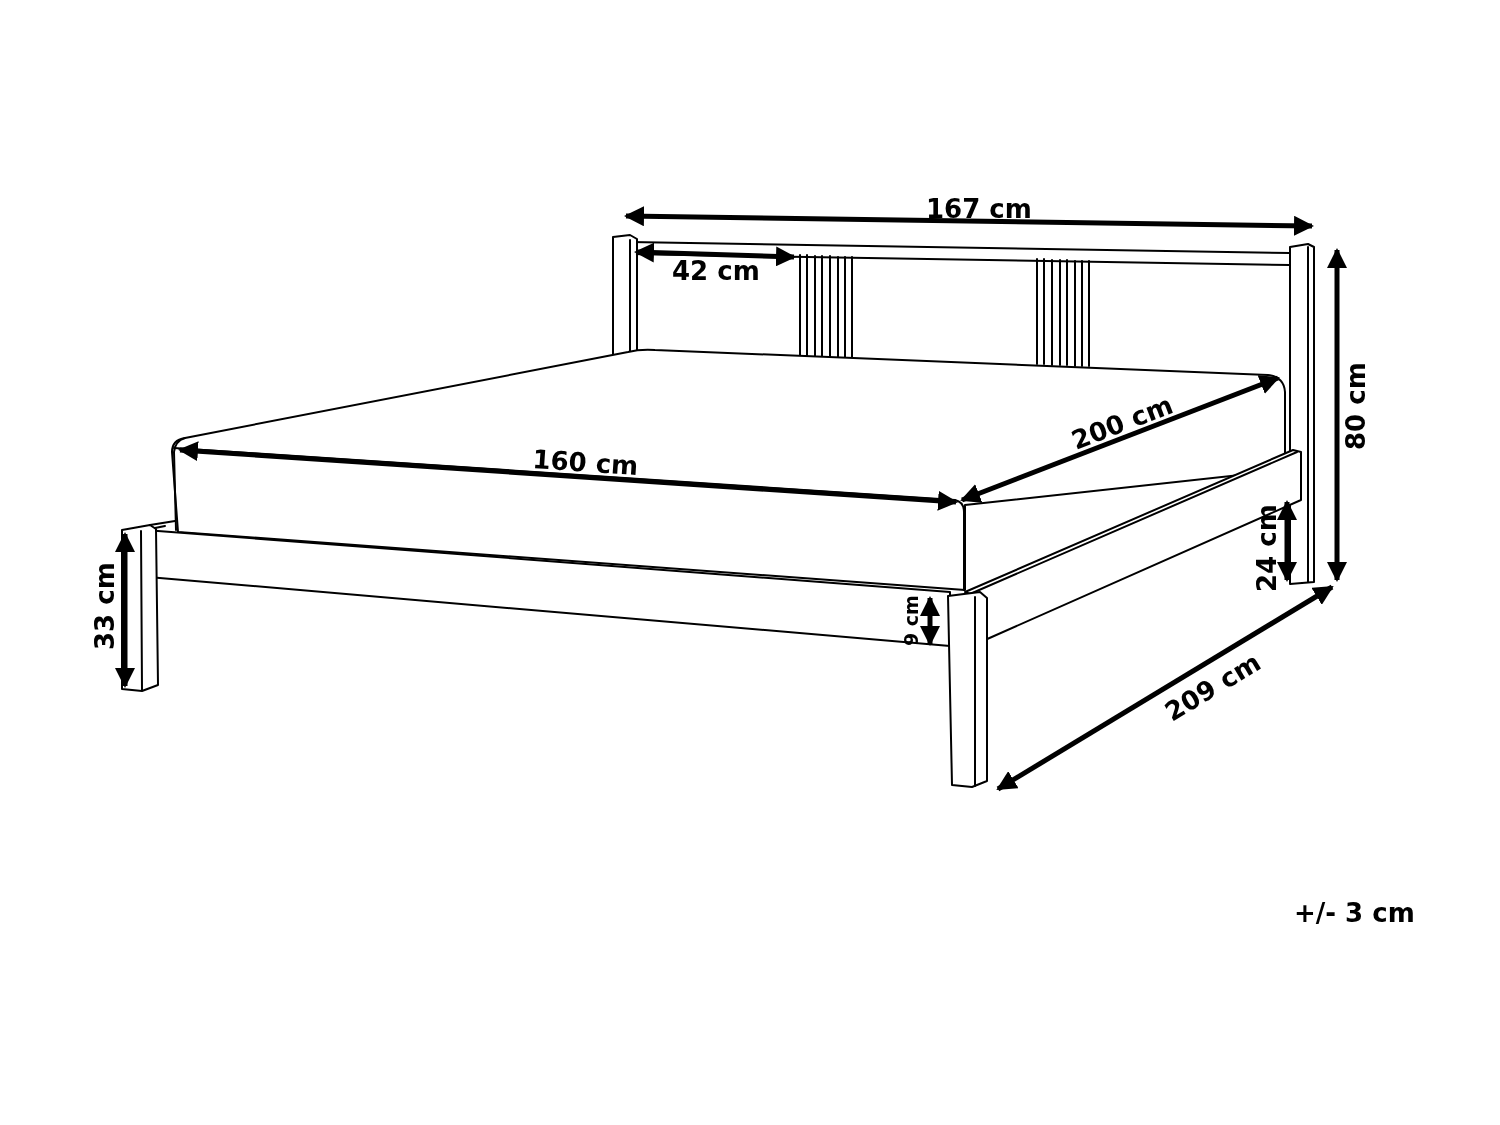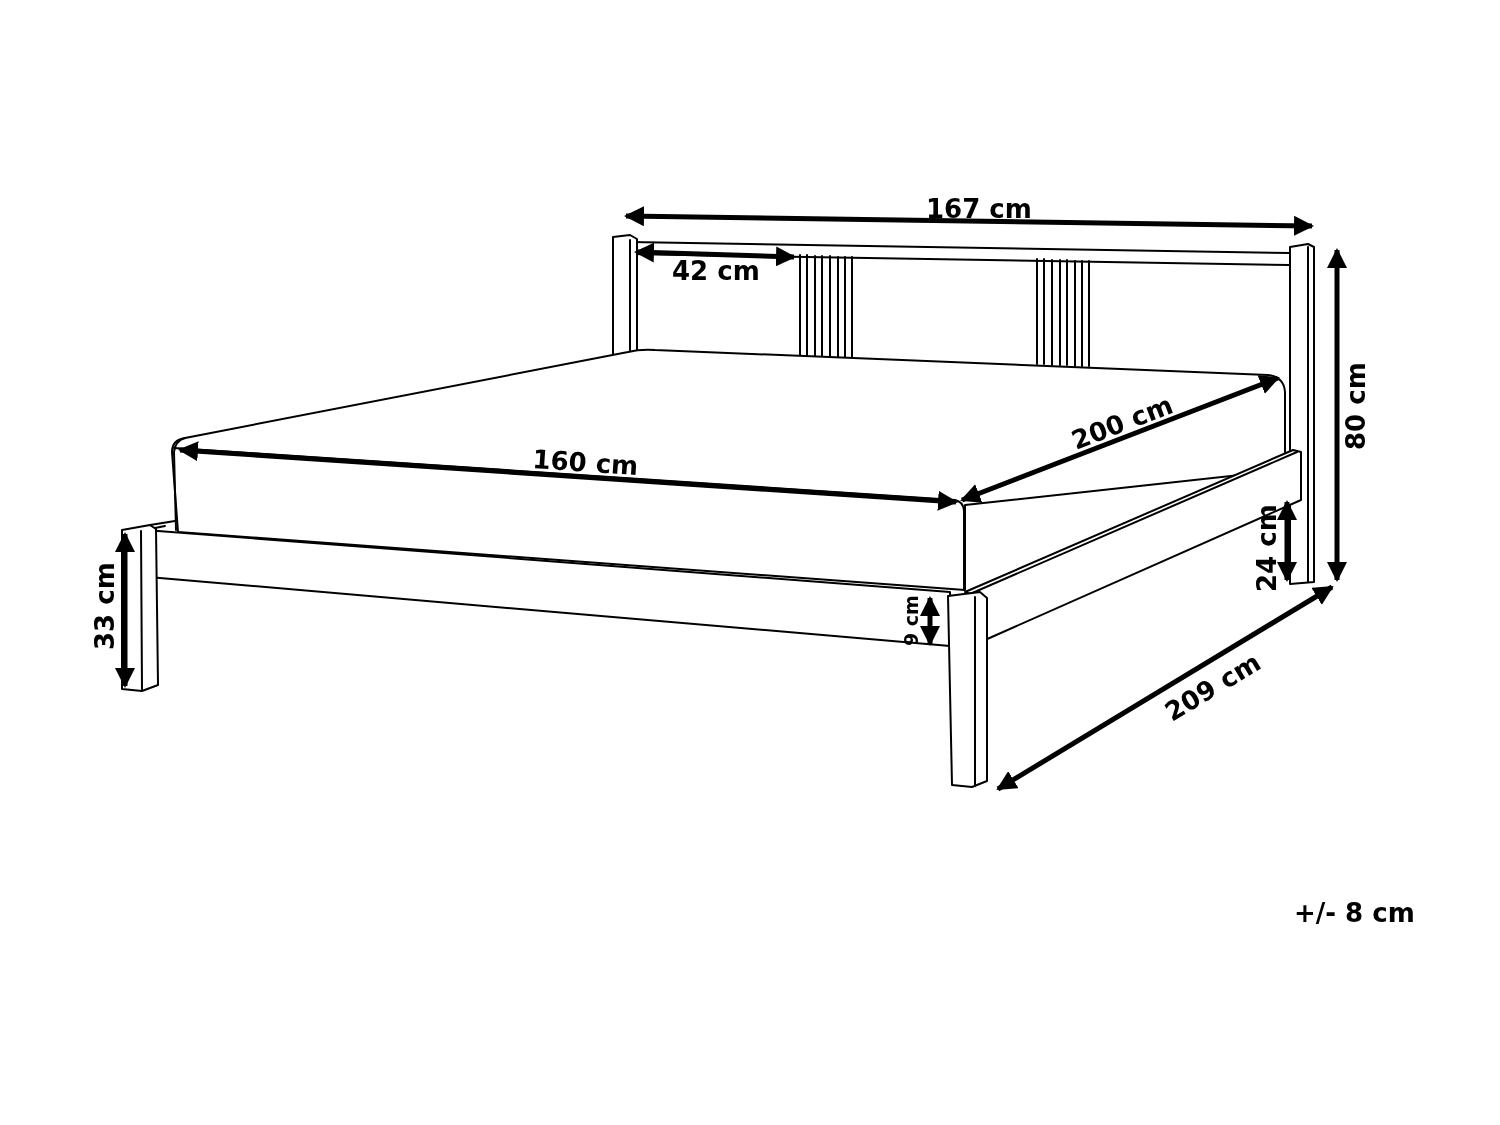--- a/index.html
+++ b/index.html
@@ -83,13 +83,13 @@
   <text class="lbl" x="672" y="280">42 cm</text>
   <text class="lbl" transform="translate(1365,450) rotate(-90)">80 cm</text>
   <text class="lbl" transform="translate(532,468) rotate(3.8)">160 cm</text>
   <text class="lbl" transform="translate(1076,450) rotate(-21)">200 cm</text>
   <text class="lbl" transform="translate(1276,592) rotate(-90)">24 cm</text>
   <text class="lbl" transform="translate(114,650) rotate(-90)">33 cm</text>
   <text class="lbl-sm" transform="translate(918,646) rotate(-90)">9 cm</text>
   <text class="lbl" transform="translate(1172,722) rotate(-31)">209 cm</text>
 </svg>
 
-<div class="tol">+/- 8 cm</div>
+<div class="tol">+/- 3 cm</div>
 
 </body></html>

